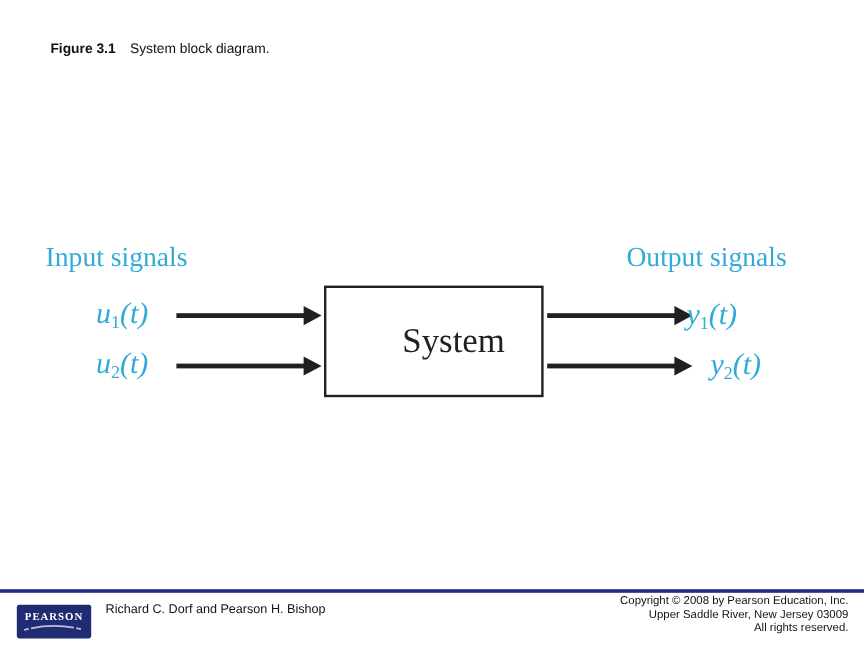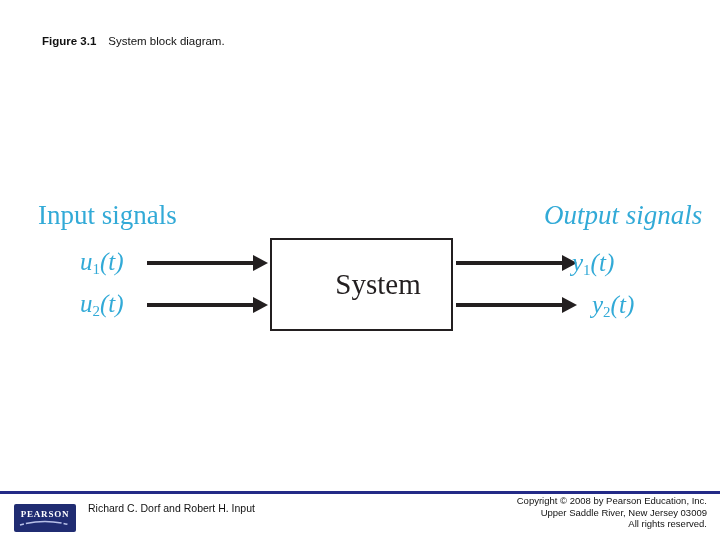--- a/index.html
+++ b/index.html
@@ -21,21 +21,21 @@
     position:absolute;left:42px;top:34px;
     font-size:11.5px;line-height:14px;color:#111;
     white-space:nowrap;
   }
   .fig-title .lbl{font-weight:bold;}
   .fig-title .cap{margin-left:12px;font-weight:normal;}
   
   .grp-label{
     position:absolute;
     font-family:"Liberation Serif",serif;
-    font-size:27px;line-height:34px;
+    font-size:23px;line-height:34px;
     color:var(--signal);
     white-space:nowrap;
     text-align:right;
   }
   .sig{
     position:absolute;
     font-family:Liberation Serif, serif;
     font-style:italic;
     font-size:25px;line-height:34px;height:34px;
     color:var(--signal);
@@ -102,21 +102,21 @@
 </head>
 <body>
 
 <div class="slide">
 
   <div class="fig-title">
     <span class="lbl">Figure 3.1</span><span class="cap">System block diagram.</span>
   </div>
 
   <div class="grp-label" style="left:38px;top:198px;">Input signals</div>
-  <div class="grp-label" style="left:544px;top:198px;font-style:italic;">Output signals</div>
+  <div class="grp-label" style="left:522px;top:198px;">Output signals</div>
 
   <div class="sig" style="left:80px;top:245px;">
     <span>u</span><span class="sub">1</span><span>(t)</span>
   </div>
   <div class="sig" style="left:80px;top:287px;">
     <span>u</span><span class="sub">2</span><span>(t)</span>
   </div>
 
   <div class="arrow" style="left:147px;top:255px;">
     <div class="shaft"></div>
@@ -150,21 +150,21 @@
   <div class="footer-rule"></div>
 
   <div class="pearson-logo">
     <span class="logo-text">PEARSON</span>
     <svg width="54" height="8" viewBox="0 0 54 8">
       <path d="M2 6 Q 27 -1 52 6" stroke="#b8c0e8" stroke-width="1.5" fill="none" stroke-dasharray="4 2 36 2 4"></path>
     </svg>
   </div>
 
   <div class="book-info">
-    <div>Richard C. Dorf and Robert H. Input</div>
+    <div>Richard C. Dorf and Pearson H. Bishop</div>
   </div>
 
   <div class="copyright">
     <div>Copyright © 2008 by Pearson Education, Inc.</div>
     <div>Upper Saddle River, New Jersey 03009</div>
     <div>All rights reserved.</div>
   </div>
 
 </div>
 

